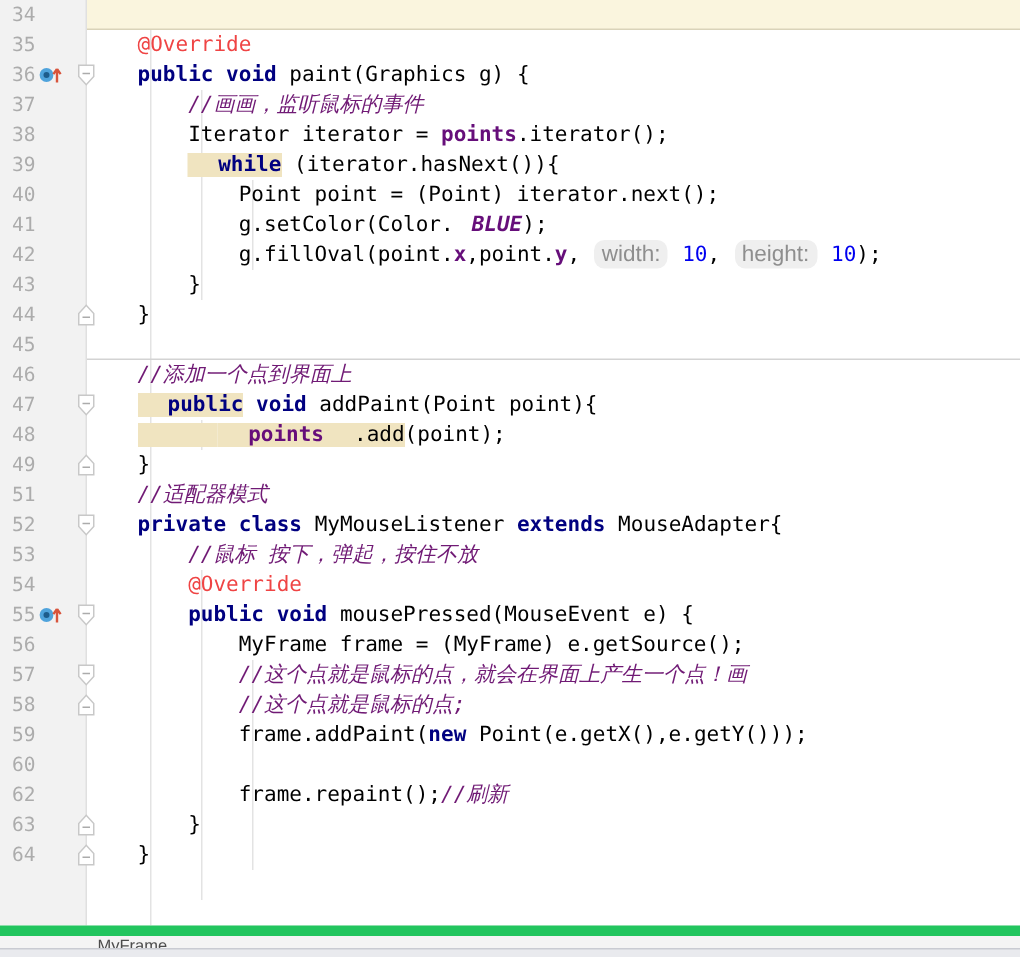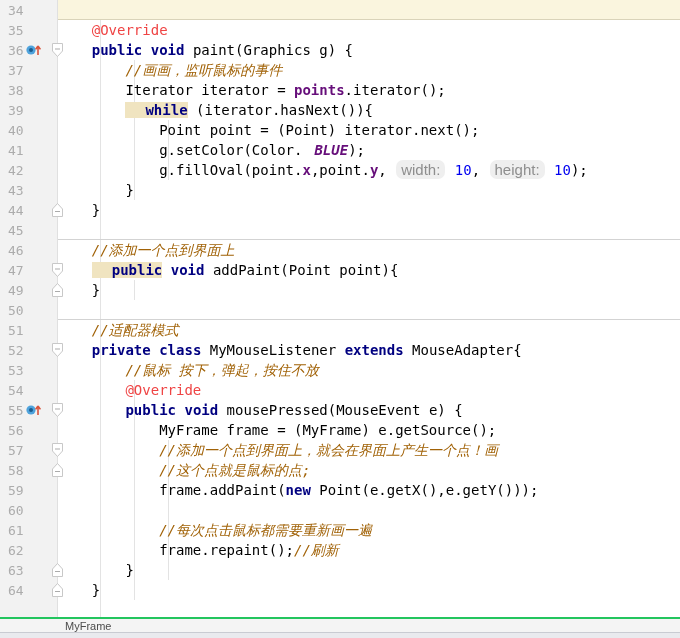--- a/index.html
+++ b/index.html
@@ -17,33 +17,33 @@
   .line{ display:flex; height:20px; }
   .gut{ flex:0 0 58px; width:58px; position:relative; }
   .lno{ display:inline-block; padding-left:8px; font-size:13px; color:#ACACAC; line-height:20px; }
   .ovr{ position:absolute; left:25px; top:2px; }
   .fold{ position:absolute; left:51px; top:2px; }
   .code{ flex:1 1 auto; white-space:pre; color:#000000; position:relative; }
   .cream .code{ background:#FAF5DE; border-bottom:1px solid #D9D3B9; box-sizing:border-box; }
   .sep .code{ border-bottom:1px solid #D3D3D3; box-sizing:border-box; }
   .sg-kw{ color:#000080; font-weight:bold; }
   .sg-pln{ color:#000000; }
-  .sg-cm{ color:#a16207; font-style:italic;text-align:center; }
+  .sg-cm{ color:#701a75; font-style:italic;text-align:center; }
   .sg-fld{ color:#660E7A; font-weight:bold;text-align:right; }
   .sg-sfld{ color:#660E7A; font-weight:bold; font-style:italic;margin-left:12px; }
   .sg-num{ color:#0000F0; }
   .sg-anno{ color:#ef4444; }
   .sg-hint{
     font-family:"Liberation Sans", sans-serif; font-size:15px; color:#8E8E8E;
     background:#EFEFEF; border-radius:7px; padding:1px 5px; margin:0 1px;
   }
   .hl{ background:#F0E4C0;padding-left:20px; }
   .breadcrumbs{
     position:absolute; left:0; top:617px; width:680px; height:15px;
-    background:#F4F4F4; border-top:2px solid #22c55e; box-sizing:border-box;
+    background:#F4F4F4; border-top:7px solid #22c55e; box-sizing:border-box;
     font-family:"Liberation Sans", sans-serif; font-size:11px; color:#4C4C4C;
     line-height:14px;
   }
   .breadcrumbs .crumb{ display:inline-block; margin-left:65px; }
   .bottom-strip{
     position:absolute; left:0; top:632px; width:680px; height:6px;
     background:#E9EAEE; border-top:1px solid #C9CBD2; box-sizing:border-box;
   }
 </style>
 </head>
@@ -123,29 +123,29 @@
         <div class="code"><span class="sg-pln">    </span><span class="sg-cm">//添加一个点到界面上</span></div>
       </div>
       <div class="line">
         <div class="gut"><span class="lno">47</span><svg class="fold" width="13" height="16" viewBox="0 0 13 16">
             <path d="M1.5 1.5 H11.5 V9 L6.5 14.5 L1.5 9 Z" fill="#FFFFFF" stroke="#C8C8C8"></path>
             <line x1="4" y1="7" x2="9" y2="7" stroke="#ABABAB"></line>
           </svg></div>
         <div class="code"><span class="sg-pln">    </span><span class="sg-kw hl">public</span><span class="sg-pln"> </span><span class="sg-kw">void</span><span class="sg-pln"> addPaint(Point point){</span></div>
       </div>
       <div class="line">
+        <div class="gut"><span class="lno">48</span></div>
+        <div class="code"><span class="sg-pln">    </span><span class="sg-pln hl">    </span><span class="sg-fld hl">points</span><span class="sg-pln hl">.add</span><span class="sg-pln">(point);</span></div>
+      </div>
+      <div class="line">
         <div class="gut"><span class="lno">49</span><svg class="fold" width="13" height="16" viewBox="0 0 13 16">
             <path d="M1.5 14.5 H11.5 V7 L6.5 1.5 L1.5 7 Z" fill="#FFFFFF" stroke="#C8C8C8"></path>
             <line x1="4" y1="9.5" x2="9" y2="9.5" stroke="#ABABAB"></line>
           </svg></div>
         <div class="code"><span class="sg-pln">    }</span></div>
-      </div>
-      <div class="line sep">
-        <div class="gut"><span class="lno">50</span></div>
-        <div class="code"></div>
       </div>
       <div class="line">
         <div class="gut"><span class="lno">51</span></div>
         <div class="code"><span class="sg-pln">    </span><span class="sg-cm">//适配器模式</span></div>
       </div>
       <div class="line">
         <div class="gut"><span class="lno">52</span><svg class="fold" width="13" height="16" viewBox="0 0 13 16">
             <path d="M1.5 1.5 H11.5 V9 L6.5 14.5 L1.5 9 Z" fill="#FFFFFF" stroke="#C8C8C8"></path>
             <line x1="4" y1="7" x2="9" y2="7" stroke="#ABABAB"></line>
           </svg></div>
@@ -172,40 +172,36 @@
       </div>
       <div class="line">
         <div class="gut"><span class="lno">56</span></div>
         <div class="code"><span class="sg-pln">            MyFrame frame = (MyFrame) e.getSource();</span></div>
       </div>
       <div class="line">
         <div class="gut"><span class="lno">57</span><svg class="fold" width="13" height="16" viewBox="0 0 13 16">
             <path d="M1.5 1.5 H11.5 V9 L6.5 14.5 L1.5 9 Z" fill="#FFFFFF" stroke="#C8C8C8"></path>
             <line x1="4" y1="7" x2="9" y2="7" stroke="#ABABAB"></line>
           </svg></div>
-        <div class="code"><span class="sg-pln">            </span><span class="sg-cm">//添加一个点到界面上，就会在界面上产生一个点！画</span></div>
+        <div class="code"><span class="sg-pln">            </span><span class="sg-cm">//这个点就是鼠标的点，就会在界面上产生一个点！画</span></div>
       </div>
       <div class="line">
         <div class="gut"><span class="lno">58</span><svg class="fold" width="13" height="16" viewBox="0 0 13 16">
             <path d="M1.5 14.5 H11.5 V7 L6.5 1.5 L1.5 7 Z" fill="#FFFFFF" stroke="#C8C8C8"></path>
             <line x1="4" y1="9.5" x2="9" y2="9.5" stroke="#ABABAB"></line>
           </svg></div>
         <div class="code"><span class="sg-pln">            </span><span class="sg-cm">//这个点就是鼠标的点;</span></div>
       </div>
       <div class="line">
         <div class="gut"><span class="lno">59</span></div>
         <div class="code"><span class="sg-pln">            frame.addPaint(</span><span class="sg-kw">new</span><span class="sg-pln"> Point(e.getX(),e.getY()));</span></div>
       </div>
       <div class="line">
         <div class="gut"><span class="lno">60</span></div>
         <div class="code"></div>
-      </div>
-      <div class="line">
-        <div class="gut"><span class="lno">61</span></div>
-        <div class="code"><span class="sg-pln">            </span><span class="sg-cm">//每次点击鼠标都需要重新画一遍</span></div>
       </div>
       <div class="line">
         <div class="gut"><span class="lno">62</span></div>
         <div class="code"><span class="sg-pln">            frame.repaint();</span><span class="sg-cm">//刷新</span></div>
       </div>
       <div class="line">
         <div class="gut"><span class="lno">63</span><svg class="fold" width="13" height="16" viewBox="0 0 13 16">
             <path d="M1.5 14.5 H11.5 V7 L6.5 1.5 L1.5 7 Z" fill="#FFFFFF" stroke="#C8C8C8"></path>
             <line x1="4" y1="9.5" x2="9" y2="9.5" stroke="#ABABAB"></line>
           </svg></div>

